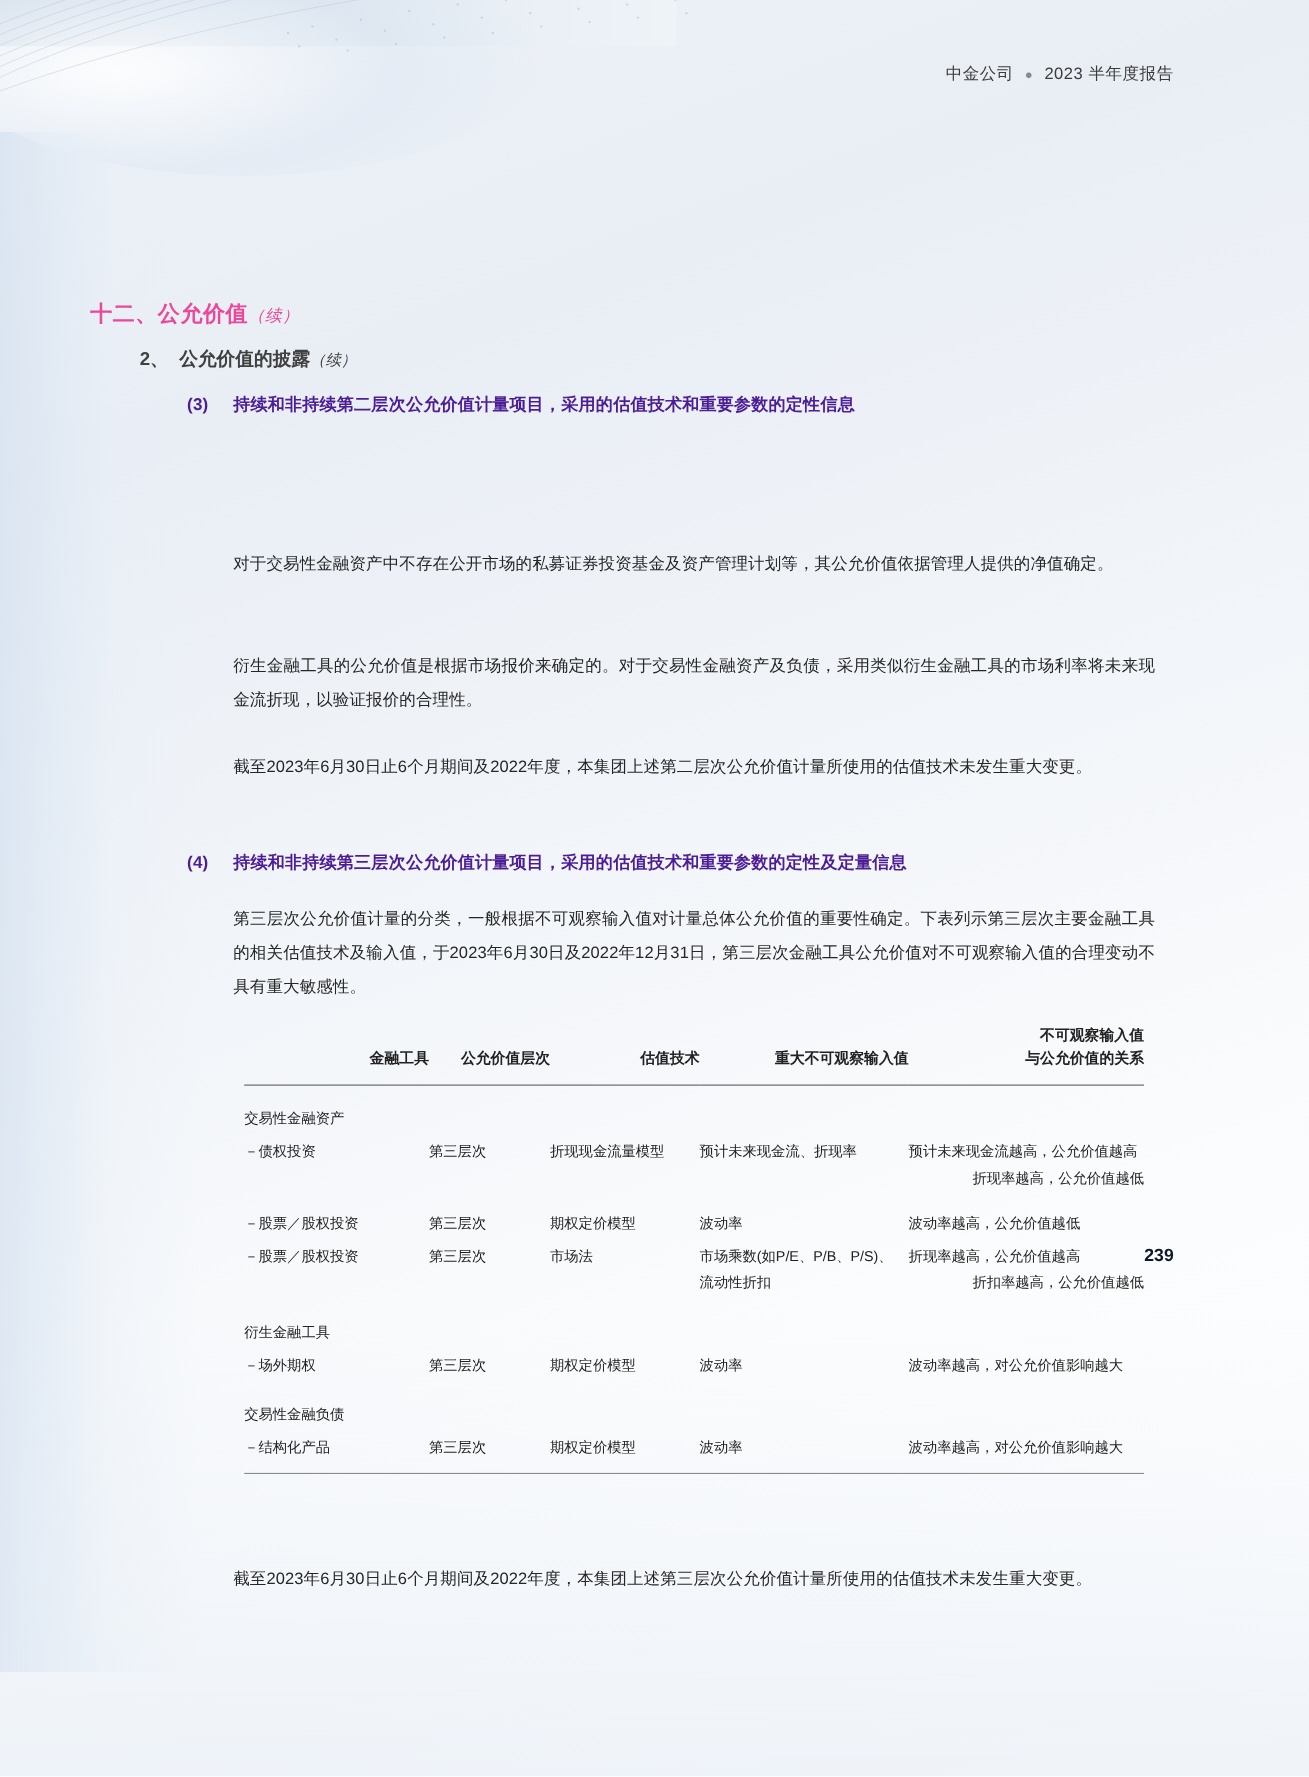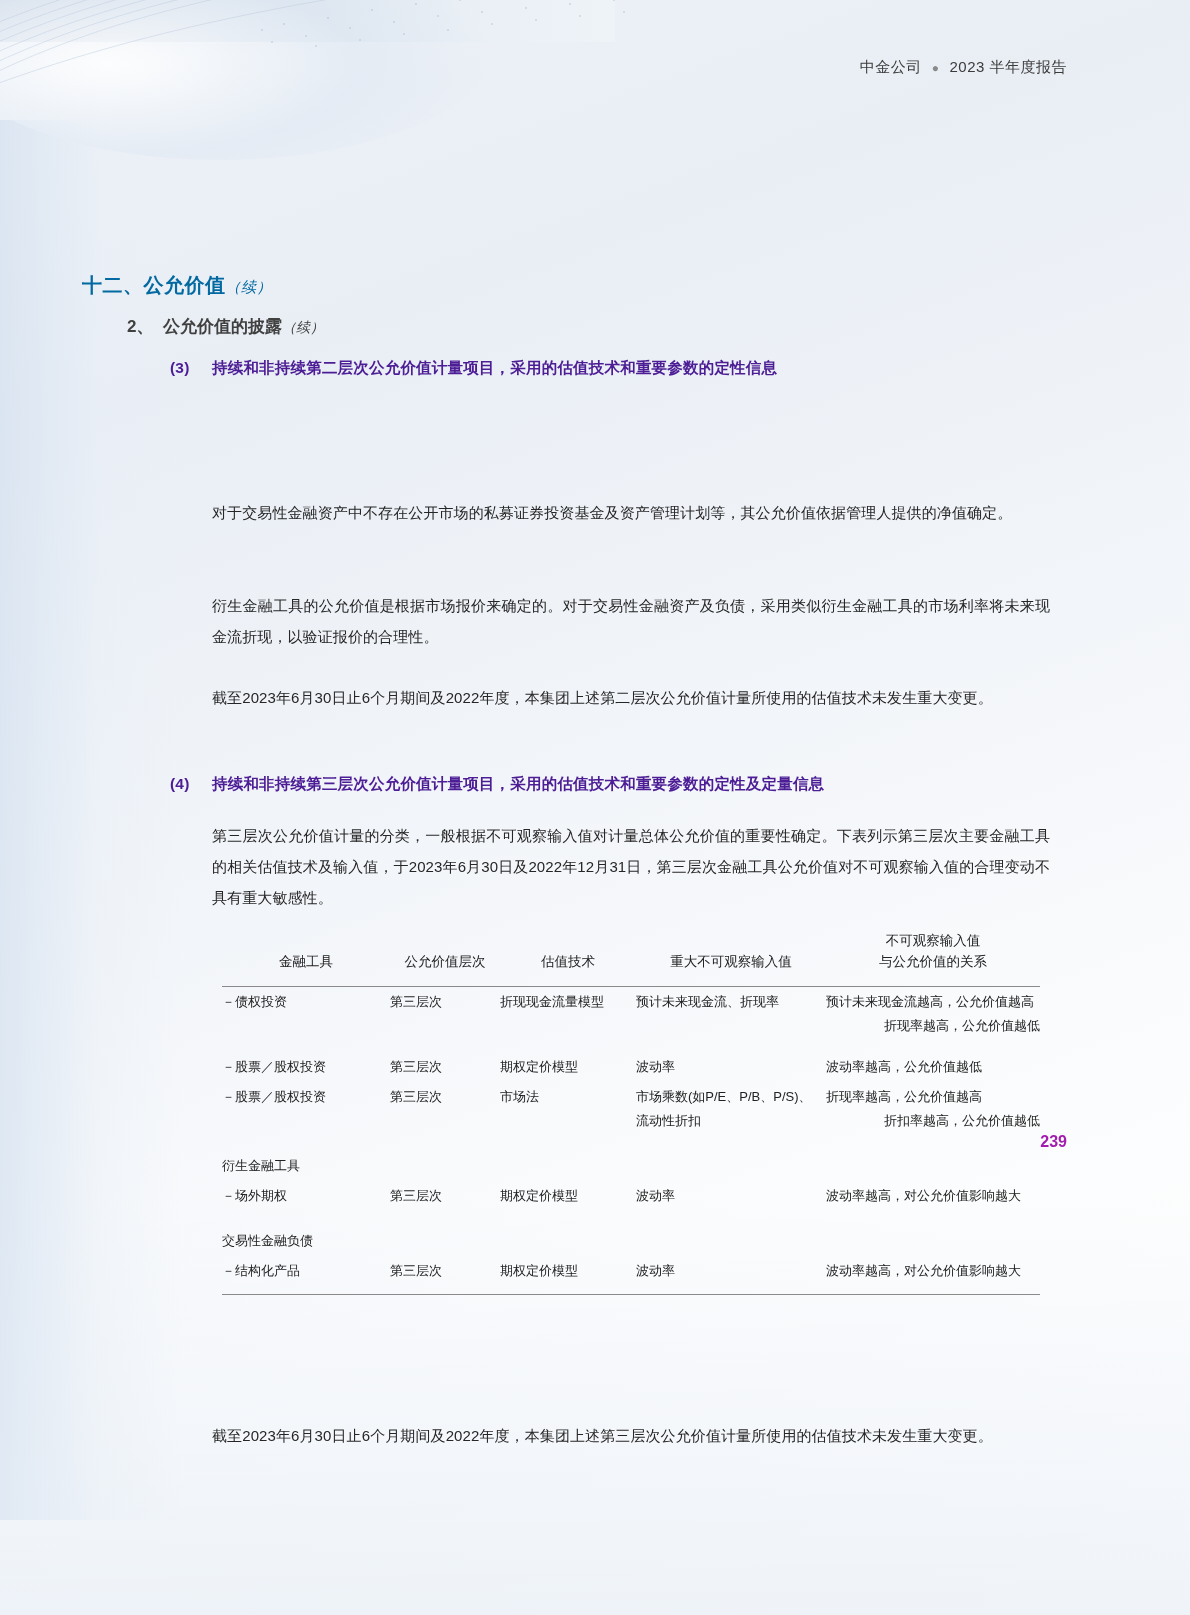--- a/index.html
+++ b/index.html
@@ -104,21 +104,21 @@
     font-size: 12px;
     vertical-align: middle;
   }
 
   .section-title {
     position: absolute;
     top: 272px;
     left: 82px;
     font-size: 20px;
     font-weight: bold;
-    color: #0369a1;
+    color: #ec4899;
     letter-spacing: 0.5px;
   }
   .section-title .cont {
     font-size: 15px;
     font-weight: normal;
     font-style: italic;
   }
 
   .sub-title {
     position: absolute;
@@ -171,22 +171,22 @@
     top: 930px;
     width: 818px;
   }
   table.fv {
     border-collapse: collapse;
     width: 818px;
     font-size: 13px;
     color: #222;
   }
   table.fv thead th {
-    font-weight: normal;
-    text-align: center;
+    font-weight: bold;
+    text-align: right;
     vertical-align: bottom;
     padding: 0 0 10px 0;
     font-size: 13.5px;
     line-height: 21px;
     white-space: nowrap;
   }
   table.fv thead tr.line-row th {
     border-bottom: 1px solid #8a8a8a;
     height: 4px;
     padding: 0;
@@ -216,21 +216,21 @@
     left: 212px;
     top: 1420px;
     width: 838px;
   }
 
   .page-num {
     position: absolute;
     right: 123px;
     bottom: 62px;
     font-size: 16px;
-    color: #a21caf;
+    color: #0f172a;
     font-weight: bold;
   }
 </style>
 </head>
 <body>
 
 <div class="page-bg"></div>
 <div class="bg-band"></div>
 <div class="bg-swoosh"></div>
 <svg class="bg-lines" viewBox="0 0 640 120" preserveAspectRatio="none">
@@ -321,20 +321,27 @@
             <div>不可观察输入值</div>
             <div>与公允价值的关系</div>
           </th>
         </tr>
         <tr class="line-row">
           <th colspan="5"></th>
         </tr>
       </thead>
       <tbody>
         <tr>
+          <td class="grp">交易性金融资产</td>
+          <td class="grp"></td>
+            <td class="grp"></td>
+            <td class="grp"></td>
+            <td class="grp"></td>
+        </tr>
+        <tr>
           <td class="sub">－债权投资</td>
           <td>第三层次</td>
           <td>折现现金流量模型</td>
           <td>预计未来现金流、折现率</td>
           <td>
             <div>预计未来现金流越高，公允价值越高</div>
             <div class="right-note">折现率越高，公允价值越低</div>
           </td>
         </tr>
         <tr>

